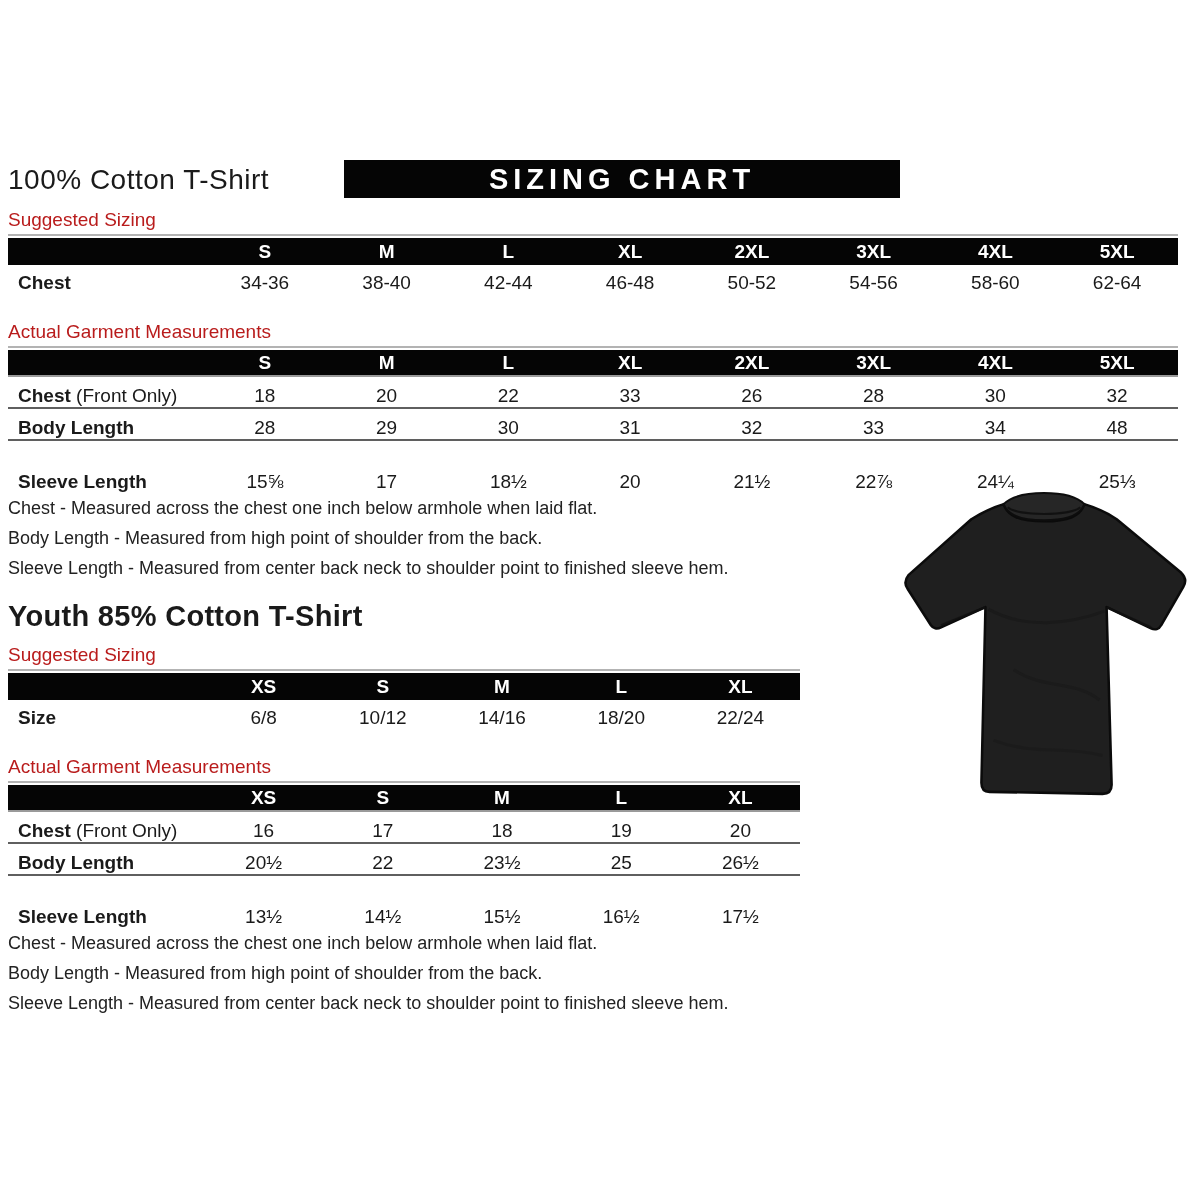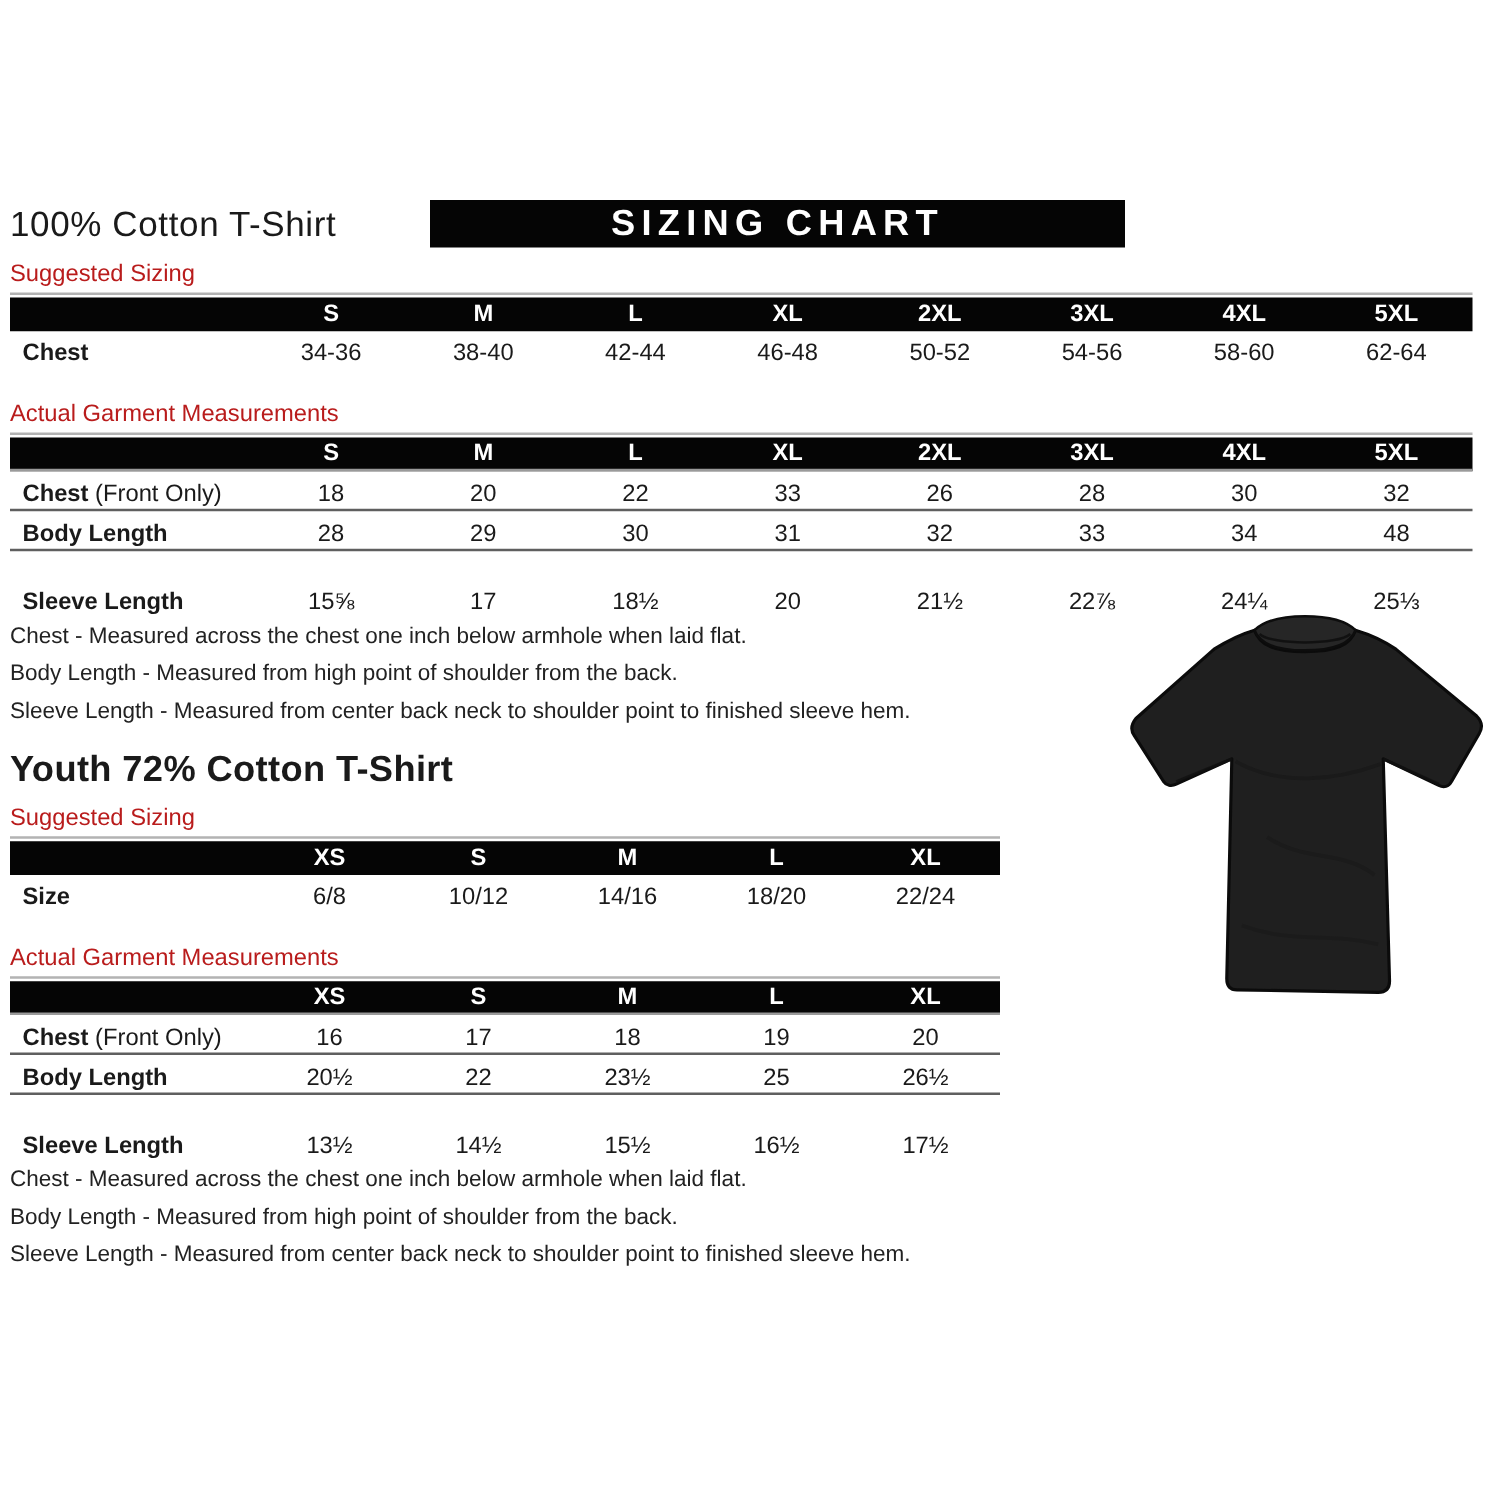--- a/index.html
+++ b/index.html
@@ -134,21 +134,21 @@
         <div class="dcol">25⅓</div>
       </div>
     </div>
 
     <div class="notes">
       <div class="note-line">Chest - Measured across the chest one inch below armhole when laid flat.</div>
       <div class="note-line">Body Length - Measured from high point of shoulder from the back.</div>
       <div class="note-line">Sleeve Length - Measured from center back neck to shoulder point to finished sleeve hem.</div>
     </div>
 
-    <div class="youth-title">Youth 72% Cotton T-Shirt</div>
+    <div class="youth-title">Youth 85% Cotton T-Shirt</div>
 
     <div class="section-heading w-youth">Suggested Sizing</div>
     <div class="tbl w-youth">
       <div class="thead">
         <div class="lcol"></div>
         <div class="dcol">XS</div>
         <div class="dcol">S</div>
         <div class="dcol">M</div>
         <div class="dcol">L</div>
         <div class="dcol">XL</div>

